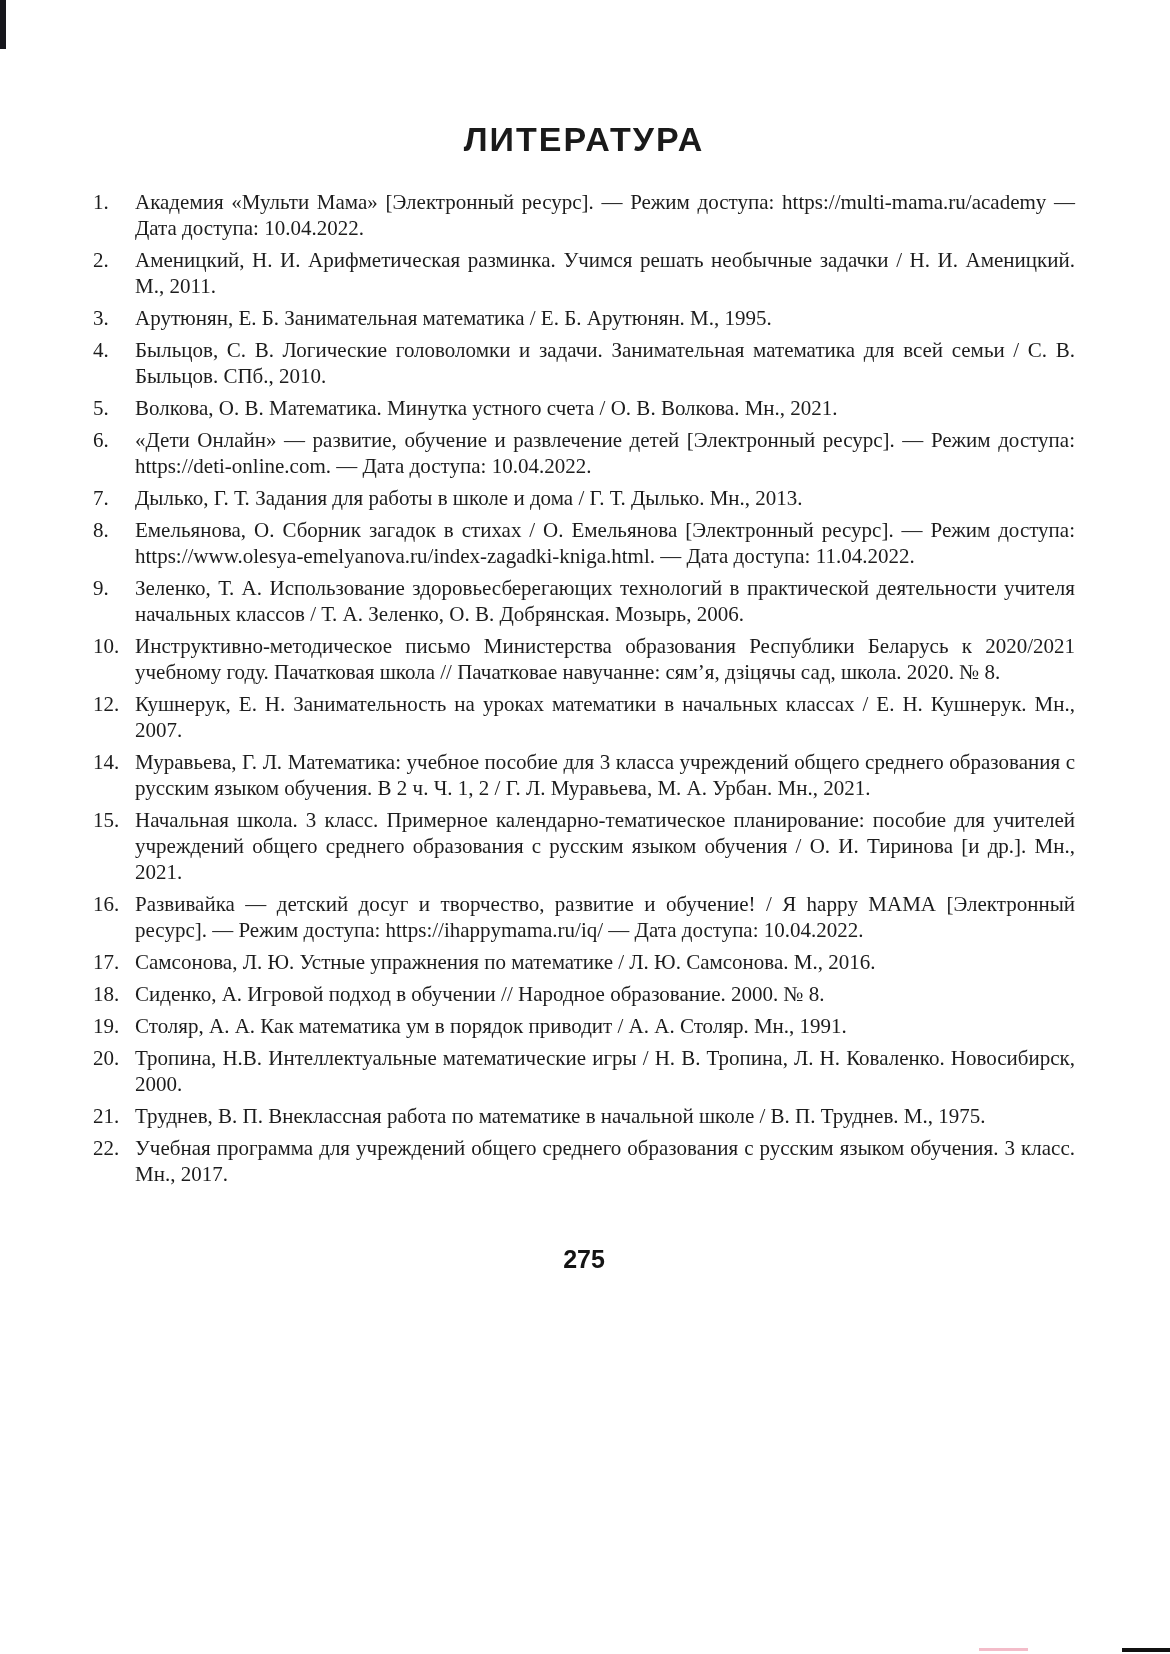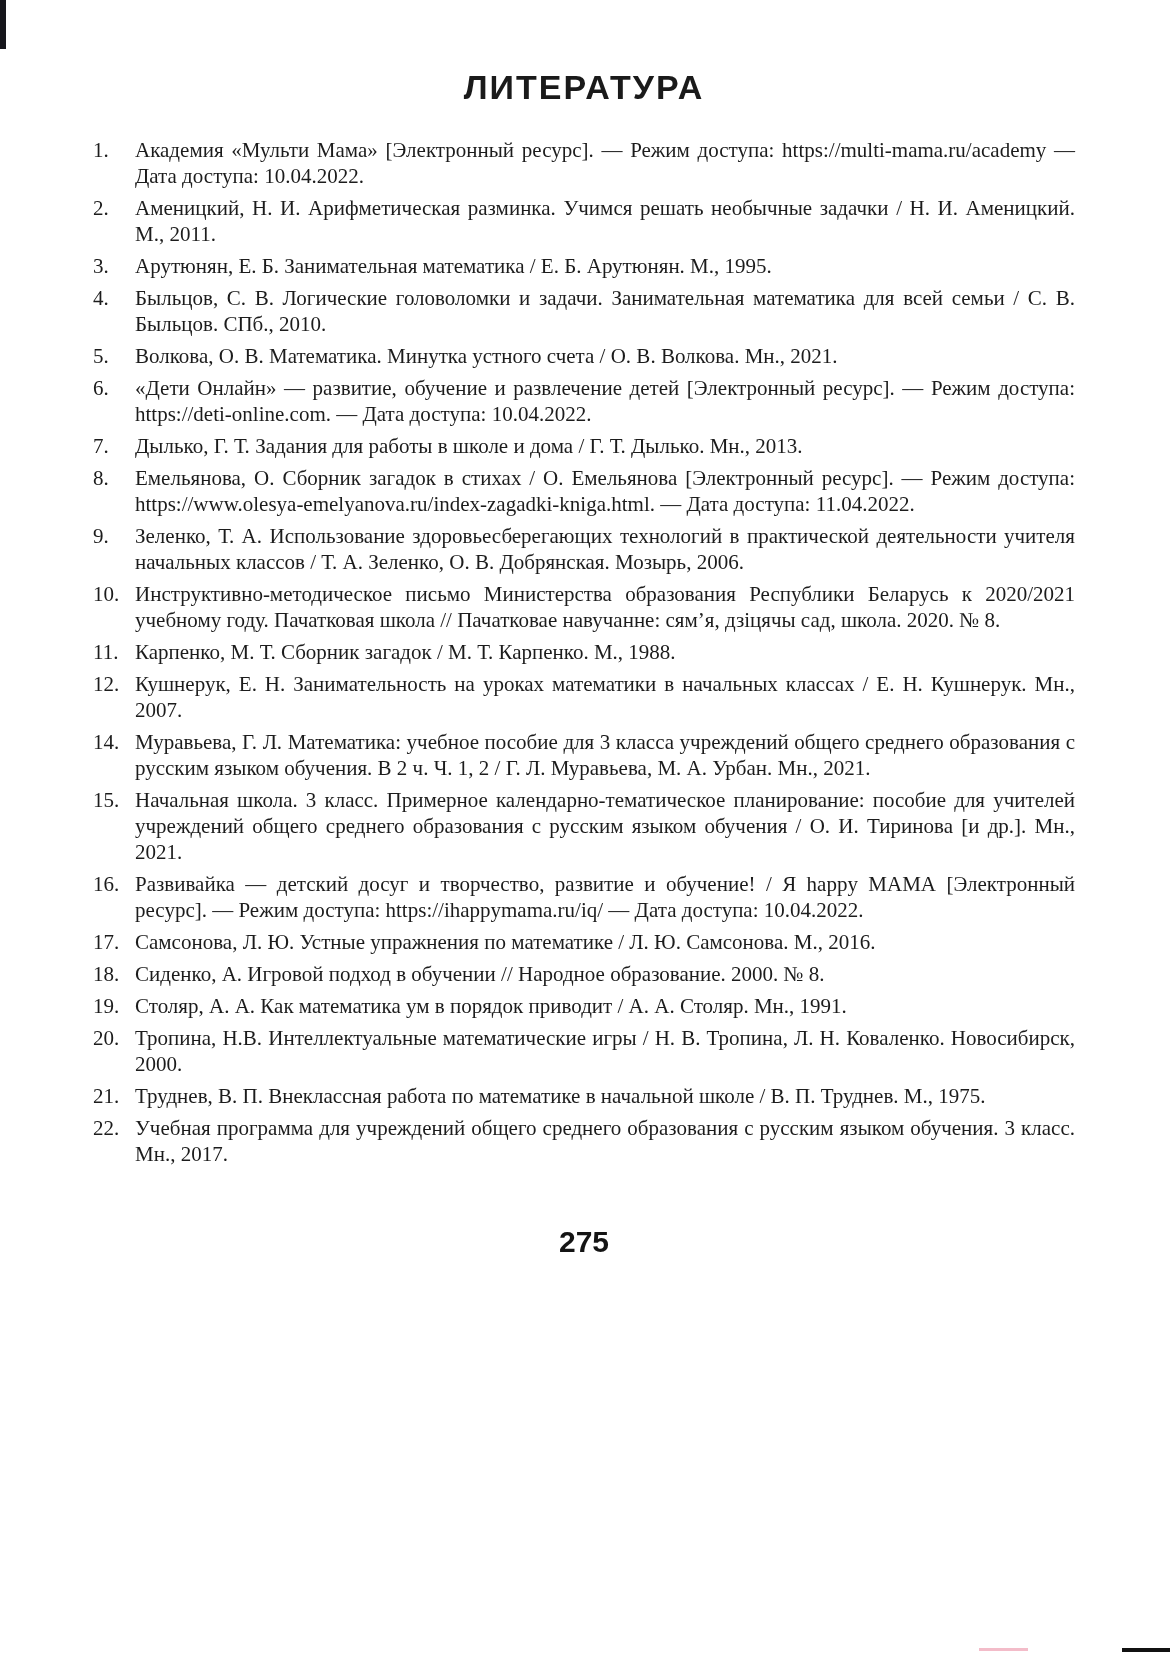--- a/index.html
+++ b/index.html
@@ -6,21 +6,21 @@
   body {
     width: 1170px;
     height: 1654px;
     background: #ffffff;
     color: #1c1c1c;
     font-family: "Liberation Serif", serif;
     position: relative;
     overflow: hidden;
   }
   .page {
-    padding: 68px 95px 0 93px;
+    padding: 120px 95px 0 93px;
   }
   .page-title {
     font-family: "Liberation Sans", sans-serif;
     font-weight: bold;
     font-size: 34px;
     letter-spacing: 2px;
     text-align: center;
     color: #1a1a1a;
     margin: 0 0 30px 0;
   }
@@ -41,21 +41,21 @@
     position: absolute;
     left: 0;
     top: 0;
     white-space: nowrap;
   }
   li.ref .author {
   }
   .page-number {
     font-family: "Liberation Sans", sans-serif;
     font-weight: bold;
-    font-size: 30px;
+    font-size: 25px;
     text-align: center;
     margin-top: 58px;
     color: #141414;
   }
   
   .artifact { position: absolute; }
   .artifact.tl { left: 0; top: 0; width: 6px; height: 49px; background: #16161c; }
   .artifact.br-black { left: 1122px; top: 1648px; width: 48px; height: 4px; background: #111111; }
   .artifact.br-pink { left: 979px; top: 1648px; width: 49px; height: 3px; background: #f3bcc9; }
 </style>
@@ -73,21 +73,20 @@
       <li class="ref"><span class="num">1.</span><span class="author"></span> <span class="txt">Академия «Мульти Мама» [Электронный ресурс]. — Режим доступа: https://multi-mama.ru/academy — Дата доступа: 10.04.2022.</span></li>
       <li class="ref"><span class="num">2.</span><span class="author">Аменицкий, Н. И.</span> <span class="txt">Арифметическая разминка. Учимся решать необычные задачки / Н. И. Аменицкий. М., 2011.</span></li>
       <li class="ref"><span class="num">3.</span><span class="author">Арутюнян, Е. Б.</span> <span class="txt">Занимательная математика / Е. Б. Арутюнян. М., 1995.</span></li>
       <li class="ref"><span class="num">4.</span><span class="author">Быльцов, С. В.</span> <span class="txt">Логические головоломки и задачи. Занимательная математика для всей семьи / С. В. Быльцов. СПб., 2010.</span></li>
       <li class="ref"><span class="num">5.</span><span class="author">Волкова, О. В.</span> <span class="txt">Математика. Минутка устного счета / О. В. Волкова. Мн., 2021.</span></li>
       <li class="ref"><span class="num">6.</span><span class="author"></span> <span class="txt">«Дети Онлайн» — развитие, обучение и развлечение детей [Электронный ресурс]. — Режим доступа: https://deti-online.com. — Дата доступа: 10.04.2022.</span></li>
       <li class="ref"><span class="num">7.</span><span class="author">Дылько, Г. Т.</span> <span class="txt">Задания для работы в школе и дома / Г. Т. Дылько. Мн., 2013.</span></li>
       <li class="ref"><span class="num">8.</span><span class="author">Емельянова, О.</span> <span class="txt">Сборник загадок в стихах / О. Емельянова [Электронный ресурс]. — Режим доступа: https://www.olesya-emelyanova.ru/index-zagadki-kniga.html. — Дата доступа: 11.04.2022.</span></li>
       <li class="ref"><span class="num">9.</span><span class="author">Зеленко, Т. А.</span> <span class="txt">Использование здоровьесберегающих технологий в практической деятельности учителя начальных классов / Т. А. Зеленко, О. В. Добрянская. Мозырь, 2006.</span></li>
       <li class="ref"><span class="num">10.</span><span class="author"></span> <span class="txt">Инструктивно-методическое письмо Министерства образования Республики Беларусь к 2020/2021 учебному году. Пачатковая школа // Пачатковае навучанне: сям’я, дзіцячы сад, школа. 2020. № 8.</span></li>
-      <li class="ref"><span class="num">11.</span><span class="author">Карпенко, М. Т.</span> <span class="txt">Сборник загадок / М. Т. Карпенко. М., 1988.</span></li>
       <li class="ref"><span class="num">12.</span><span class="author">Кушнерук, Е. Н.</span> <span class="txt">Занимательность на уроках математики в начальных классах / Е. Н. Кушнерук. Мн., 2007.</span></li>
       <li class="ref"><span class="num">14.</span><span class="author">Муравьева, Г. Л.</span> <span class="txt">Математика: учебное пособие для 3 класса учреждений общего среднего образования с русским языком обучения. В 2 ч. Ч. 1, 2 / Г. Л. Муравьева, М. А. Урбан. Мн., 2021.</span></li>
       <li class="ref"><span class="num">15.</span><span class="author"></span> <span class="txt">Начальная школа. 3 класс. Примерное календарно-тематическое планирование: пособие для учителей учреждений общего среднего образования с русским языком обучения / О. И. Тиринова [и др.]. Мн., 2021.</span></li>
       <li class="ref"><span class="num">16.</span><span class="author"></span> <span class="txt">Развивайка — детский досуг и творчество, развитие и обучение! / Я happy МАМА [Электронный ресурс]. — Режим доступа: https://ihappymama.ru/iq/ — Дата доступа: 10.04.2022.</span></li>
       <li class="ref"><span class="num">17.</span><span class="author">Самсонова, Л. Ю.</span> <span class="txt">Устные упражнения по математике / Л. Ю. Самсонова. М., 2016.</span></li>
       <li class="ref"><span class="num">18.</span><span class="author">Сиденко, А.</span> <span class="txt">Игровой подход в обучении // Народное образование. 2000. № 8.</span></li>
       <li class="ref"><span class="num">19.</span><span class="author">Столяр, А. А.</span> <span class="txt">Как математика ум в порядок приводит / А. А. Столяр. Мн., 1991.</span></li>
       <li class="ref"><span class="num">20.</span><span class="author">Тропина, Н.В.</span> <span class="txt">Интеллектуальные математические игры / Н. В. Тропина, Л. Н. Коваленко. Новосибирск, 2000.</span></li>
       <li class="ref"><span class="num">21.</span><span class="author">Труднев, В. П.</span> <span class="txt">Внеклассная работа по математике в начальной школе / В. П. Труднев. М., 1975.</span></li>
       <li class="ref"><span class="num">22.</span><span class="author"></span> <span class="txt">Учебная программа для учреждений общего среднего образования с русским языком обучения. 3 класс. Мн., 2017.</span></li>

